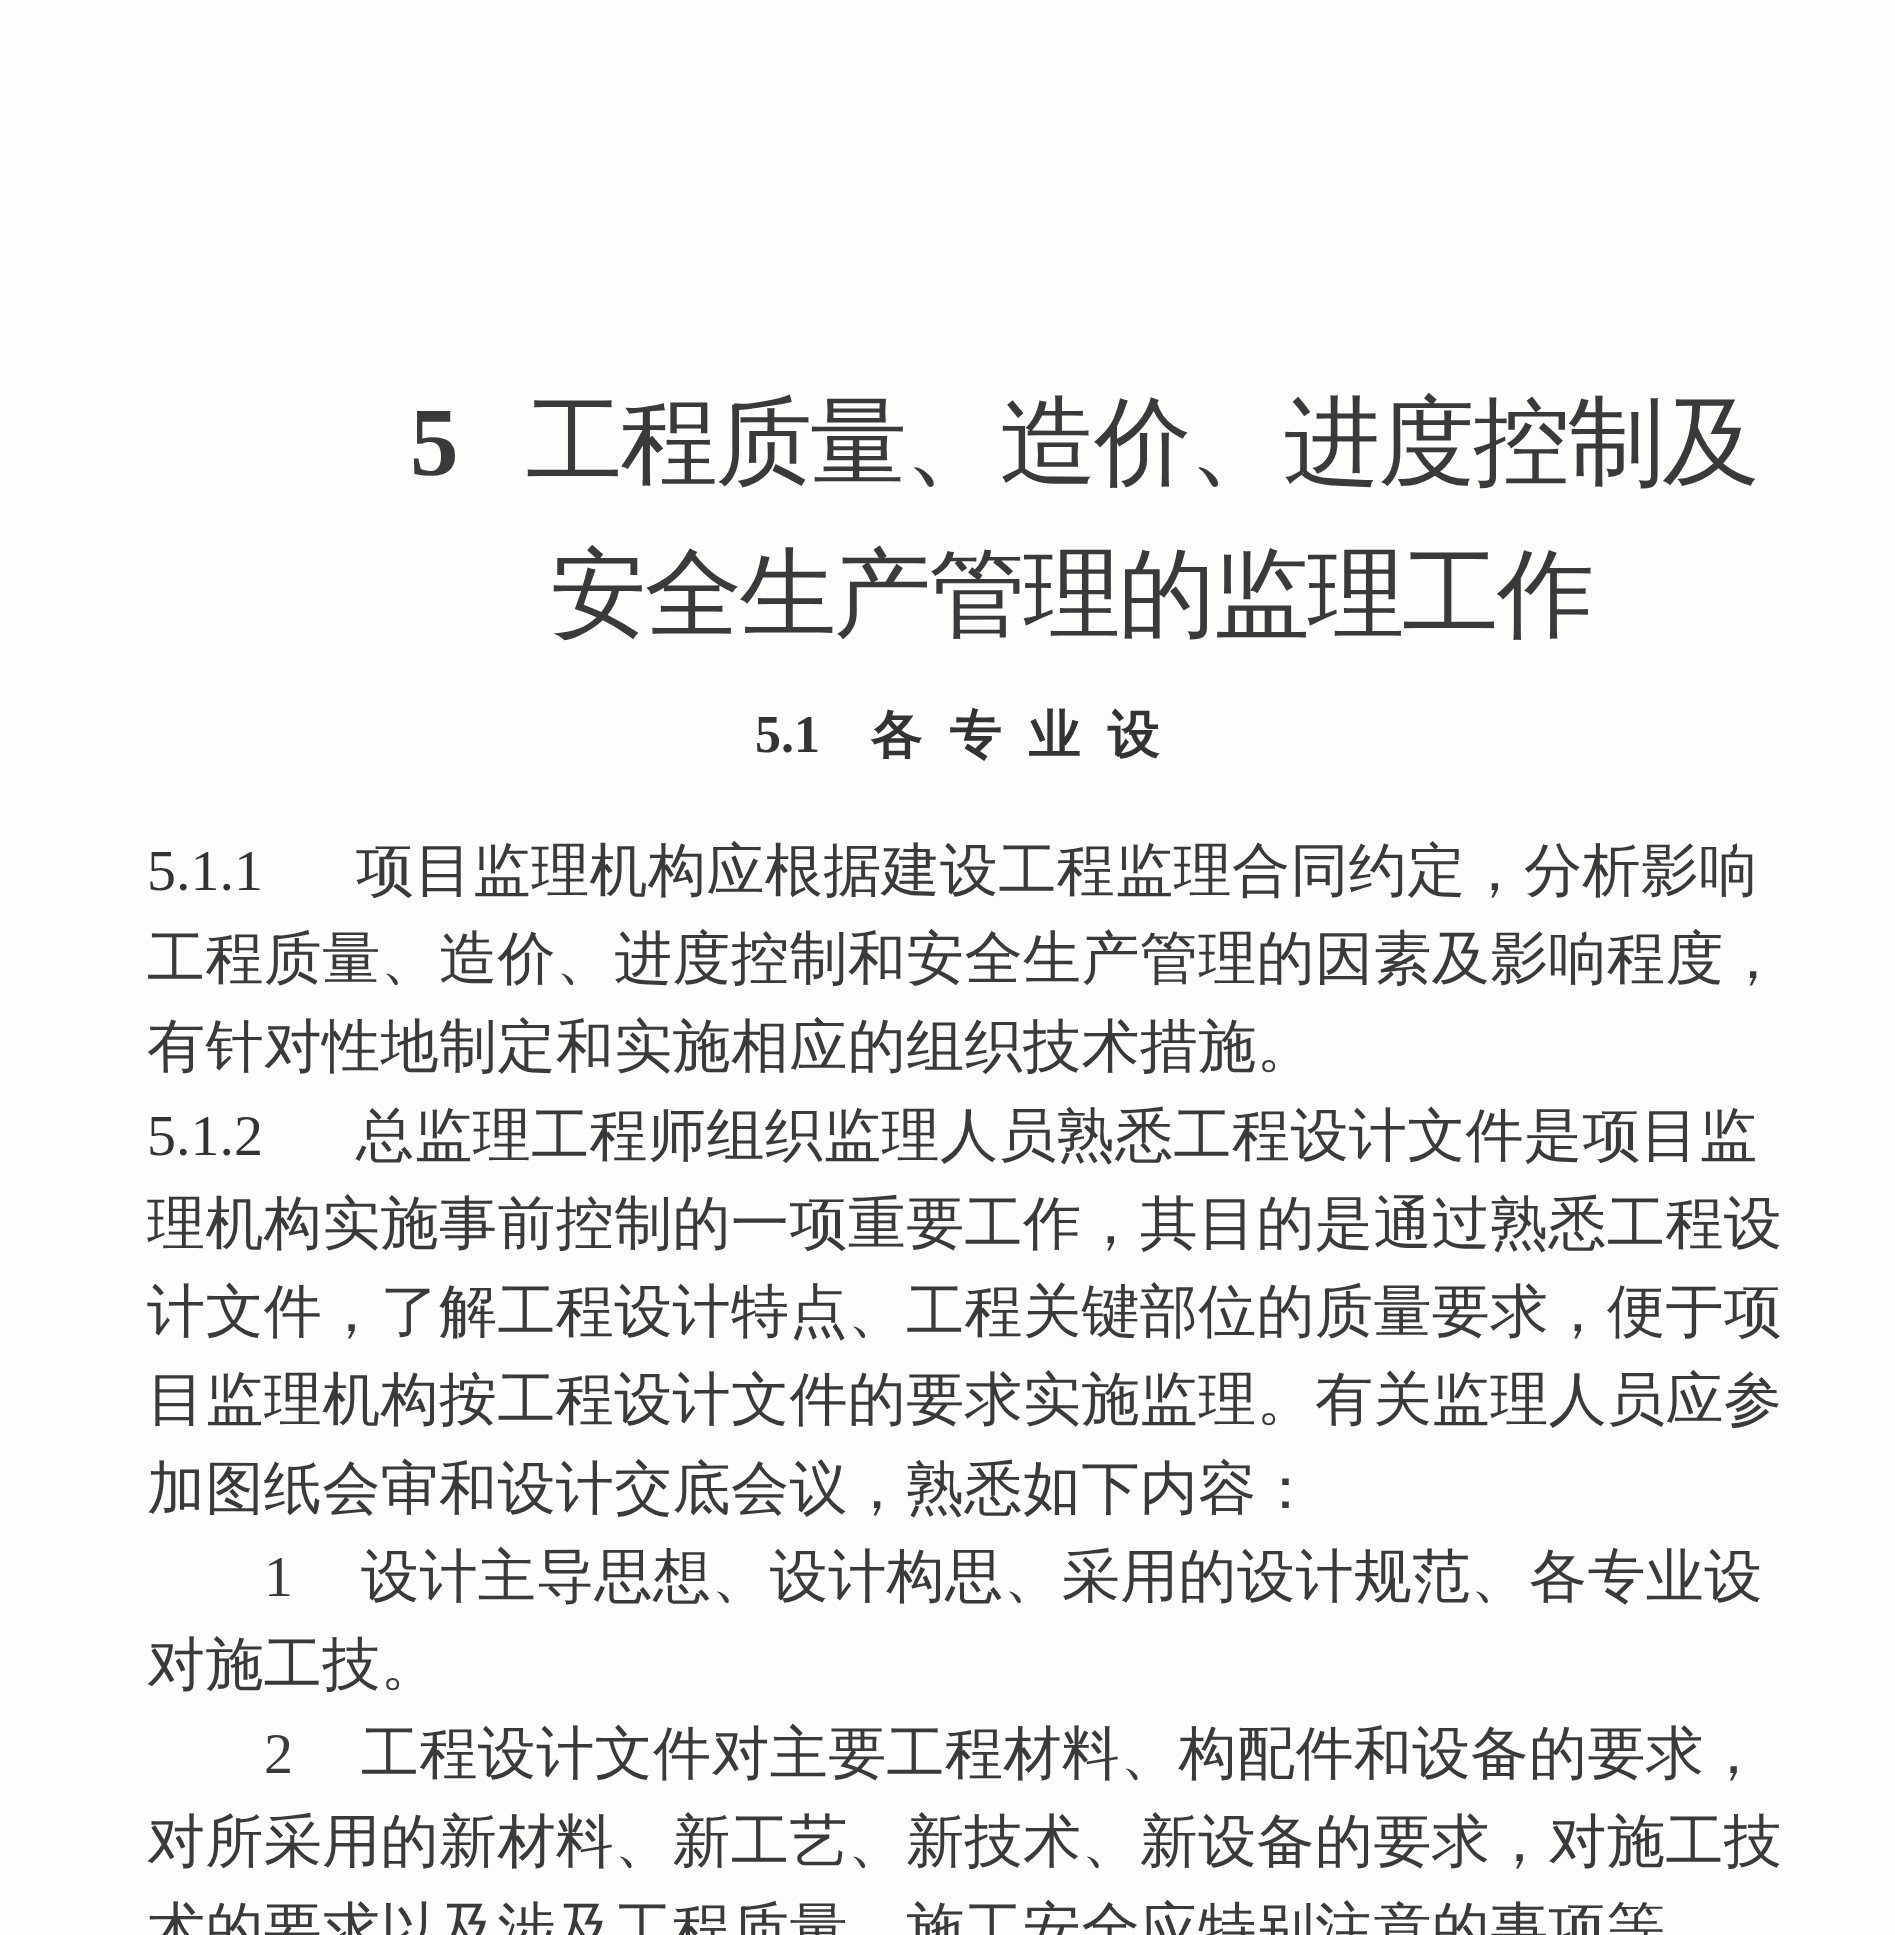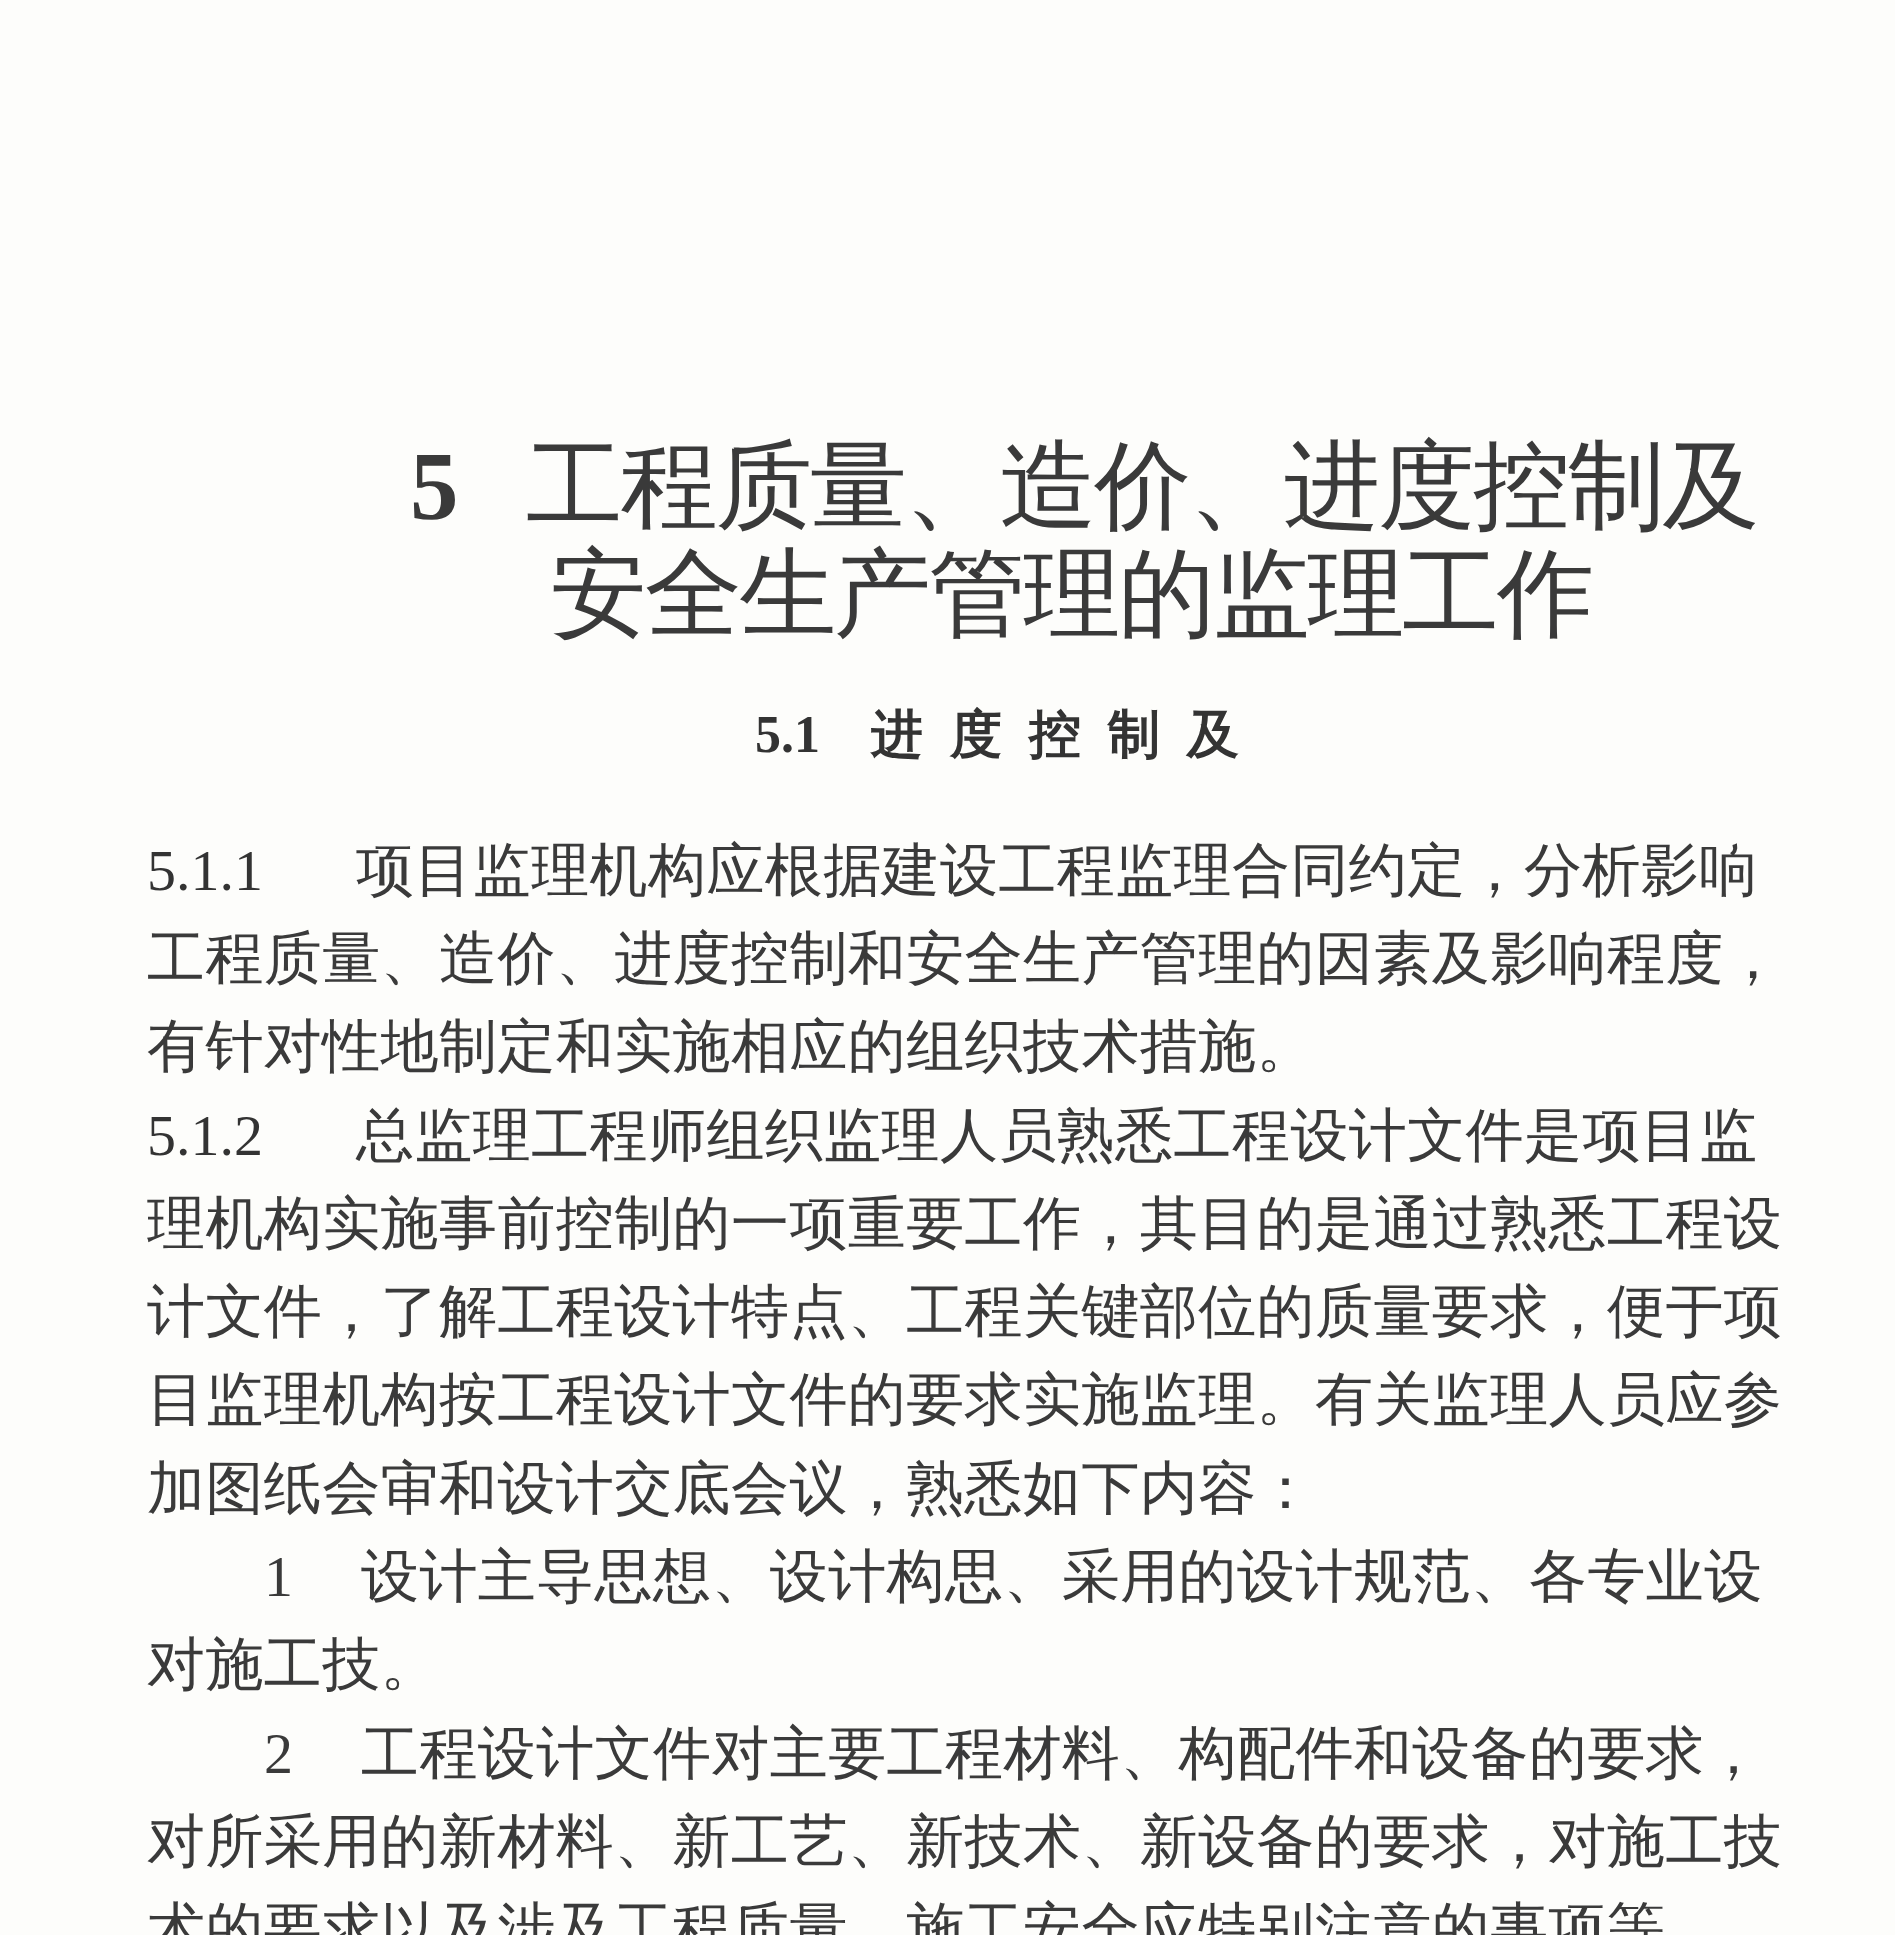--- a/index.html
+++ b/index.html
@@ -26,21 +26,21 @@
     position: absolute;
     left: 0;
     width: 1896px;
     font-size: 97px;
     line-height: 116px;
     height: 116px;
     white-space: nowrap;
     color: #3a3a3a;
     letter-spacing: -2.3px;
   }
-  .chapter-title.l1 { top: 384px; margin-top: 44px; }
+  .chapter-title.l1 { top: 384px; }
   .chapter-title.l2 { top: 536px; }
   .chapter-title .inner {
     position: absolute;
     white-space: nowrap;
   }
   .chapter-title.l1 .inner { left: 410px; width: 1138px; }
   .chapter-title.l2 .inner { left: 550px; width: 859px; text-align: center; }
   .chapter-num {
     font-family: "Liberation Serif", "DejaVu Serif", serif;
     font-weight: bold;
@@ -107,21 +107,21 @@
       <span class="chapter-num">5</span><span>工程质量、造价、进度控制及</span>
     </div>
   </div>
   <div class="chapter-title l2">
     <div class="inner">
       <span>安全生产管理的监理工作</span>
     </div>
   </div>
 
   <div class="section-heading">
-    <span class="sec-num">5.1</span><span class="sec-title">进度控制及</span>
+    <span class="sec-num">5.1</span><span class="sec-title">各专业设</span>
   </div>
 
   <div class="line" style="top:826px">
     <span class="clause-num">5.1.1</span><span>项目监理机构应根据建设工程监理合同约定，分析影响</span>
   </div>
   <div class="line" style="top:914px">工程质量、造价、进度控制和安全生产管理的因素及影响程度，</div>
   <div class="line" style="top:1002px">有针对性地制定和实施相应的组织技术措施。</div>
 
   <div class="line" style="top:1091px">
     <span class="clause-num">5.1.2</span><span>总监理工程师组织监理人员熟悉工程设计文件是项目监</span>

